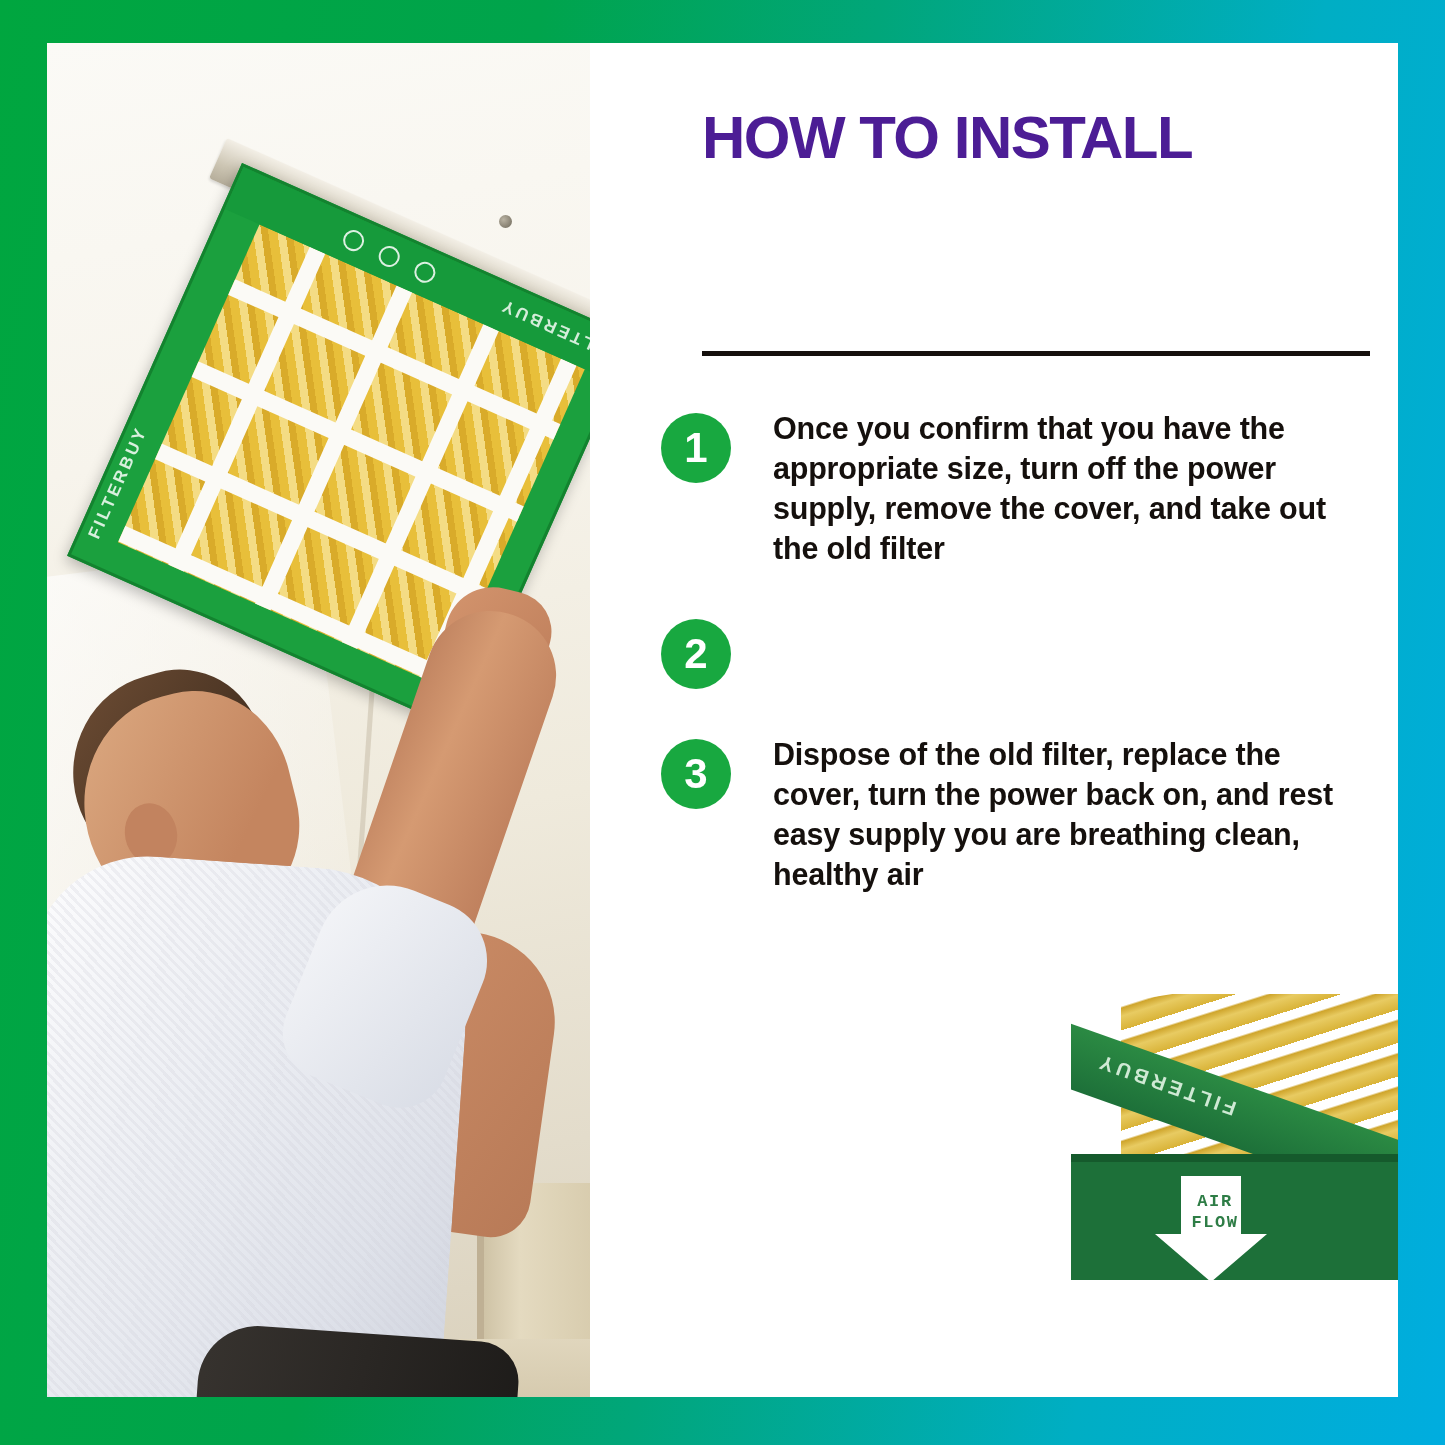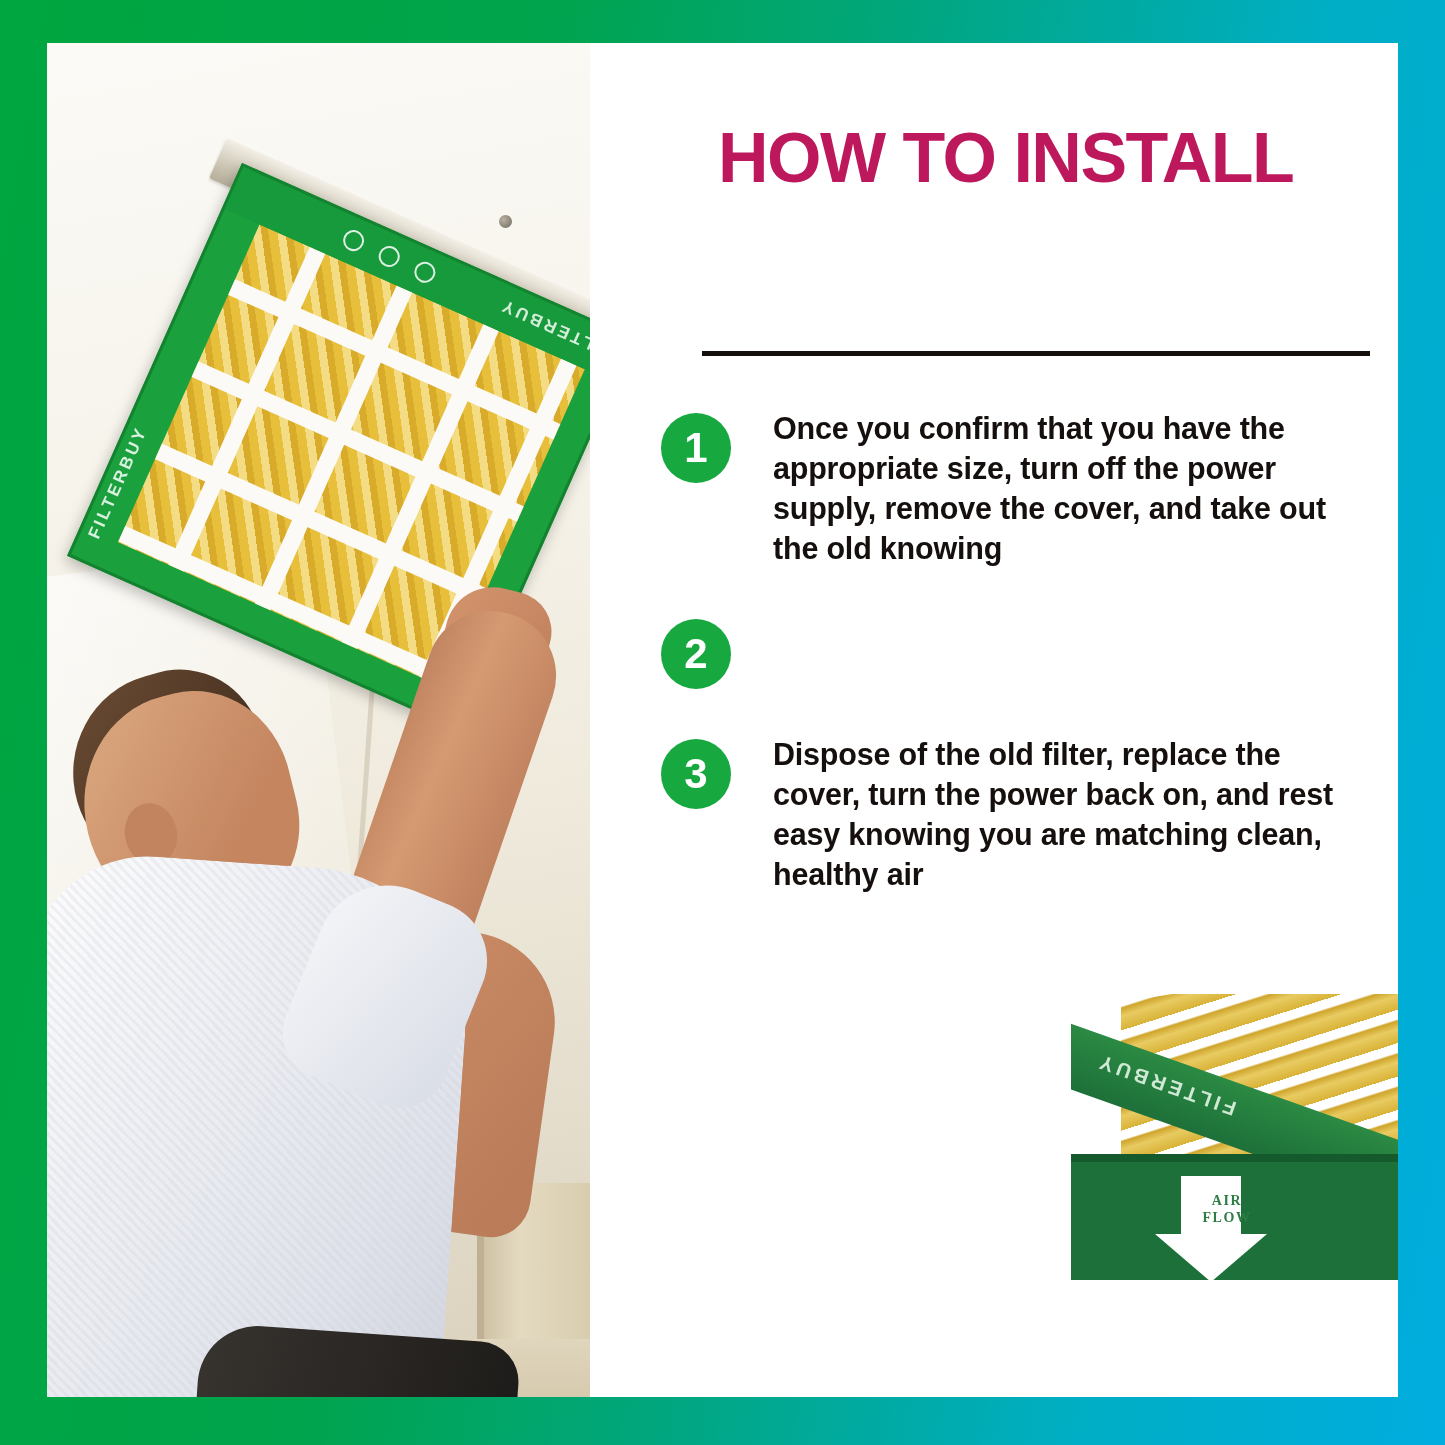--- a/index.html
+++ b/index.html
@@ -299,27 +299,27 @@
     left: 608px;
     top: 0;
     width: 743px;
     height: 1354px;
   }
   .title {
     position: absolute;
     left: 47px;
     top: 66px;
     width: 660px;
-    margin: 16px;
+    margin: 0;
     font-family: "Liberation Sans", sans-serif;
     font-weight: bold;
-    font-size: 70px;
+    font-size: 60px;
     line-height: 0.96;
     letter-spacing: -1.5px;
-    color: #be185d;
+    color: #4c1d95;
     text-transform: uppercase;
   }
   .divider {
     position: absolute;
     left: 47px;
     top: 308px;
     width: 668px;
     height: 5px;
     background: #15100d;
   }
@@ -435,28 +435,28 @@
     top: 182px;
     width: 112px;
     height: 106px;
   }
   .airflow-arrow {
     position: absolute;
     inset: 0;
   }
   .airflow-label {
     position: absolute;
-    left: 16px;
+    left: 4px;
     top: 16px;
     width: 112px;
     text-align: center;
     color: #2e7d46;
-    font-family: Liberation Serif, serif;
-    font-weight: bold;
-    font-size: 14px;
+    font-family: Liberation Mono, monospace;
+    font-weight: bold;
+    font-size: 17px;
     line-height: 1.22;
     letter-spacing: 1.6px;
   }
 </style>
 </head>
 <body>
 
 <div class="canvas">
   <div class="card">
 
@@ -508,30 +508,30 @@
     </div>
 
     <div class="content">
       <h1 class="title">HOW TO INSTALL</h1>
       <div class="divider"></div>
 
       <div class="steps">
 
         <div class="step">
           <div class="badge">1</div>
-          <div class="step-text">Once you confirm that you have the appropriate size, turn off the power supply, remove the cover, and take out the old knowing</div>
+          <div class="step-text">Once you confirm that you have the appropriate size, turn off the power supply, remove the cover, and take out the old filter</div>
         </div>
 
         <div class="step">
           <div class="badge">2</div>
         </div>
 
         <div class="step">
           <div class="badge">3</div>
-          <div class="step-text">Dispose of the old filter, replace the cover, turn the power back on, and rest easy knowing you are matching clean, healthy air</div>
+          <div class="step-text">Dispose of the old filter, replace the cover, turn the power back on, and rest easy supply you are breathing clean, healthy air</div>
         </div>
 
       </div>
     </div>
   </div>
 
   <div class="product">
     <div class="prod-top">
       <div class="prod-pleats"></div>
       <div class="prod-railing">

